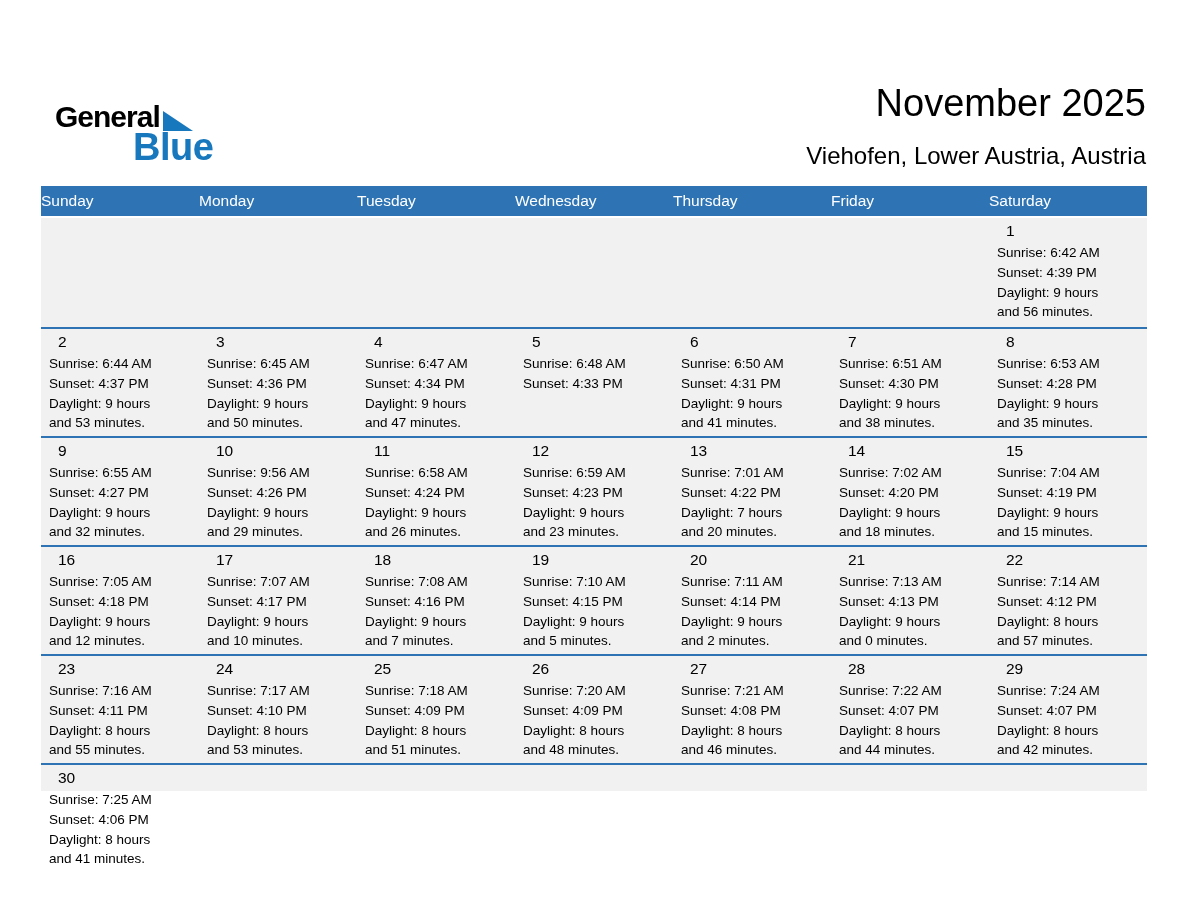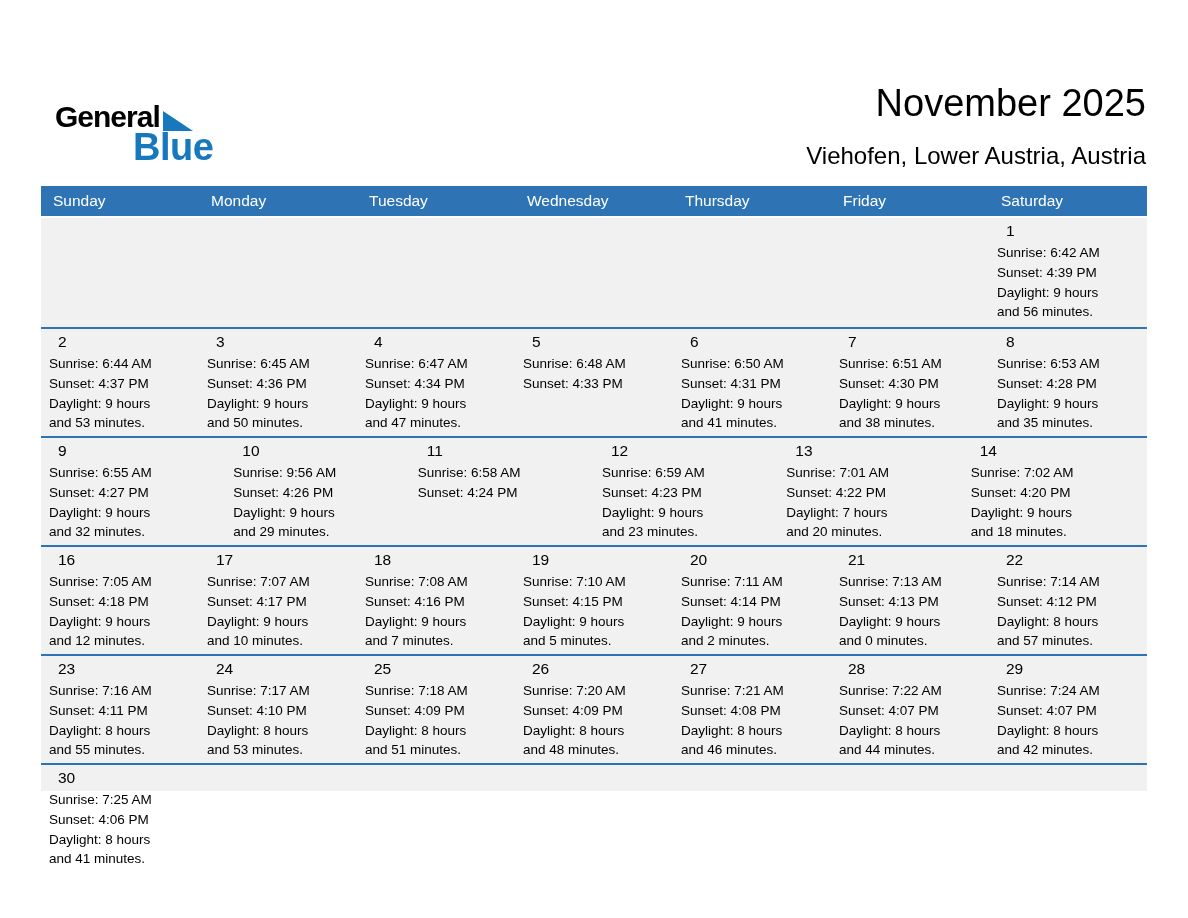--- a/index.html
+++ b/index.html
@@ -20,21 +20,21 @@
   .logo-general { font-size: 30px; font-weight: 700; letter-spacing: -1px; color: #000; }
   .logo-tri { margin-left: 3px; margin-bottom: 1px; display: block; }
   .logo-blue { font-size: 38px; font-weight: 700; letter-spacing: -0.5px; color: #1878BE; margin-left: 78px; margin-top: -4px; }
 
   .title { position: absolute; right: 42px; top: 54px; font-size: 38px; font-weight: 400; white-space: nowrap; }
   .subtitle { position: absolute; right: 42px; top: 114px; font-size: 24px; font-weight: 400; white-space: nowrap; }
 
   
   .calendar { margin: 0 41px; }
   .dow-row { display: flex; height: 30px; background: #2E74B5; align-items: center; margin-bottom: 2px; }
-  .dow { flex: 1 1 0; padding-left: 12px; color: #ffffff; font-size: 15.5px; font-weight: 400; }
+  .dow { flex: 1 1 0; color: #ffffff; font-size: 15.5px; font-weight: 400; }
 
   .week { display: flex; background: #F1F1F1; border-top: 2px solid #2E74B5; height: 109px; overflow: hidden; }
   .week.first { border-top: none; }
   .week.last {
     background: linear-gradient(to bottom, #F1F1F1 0px, #F1F1F1 26px, #ffffff 26px);
     height: 120px;
   }
 
   .cell { flex: 1 1 0; padding: 1px 6px 0 8px; overflow: hidden; }
   .daynum { font-size: 15.5px; line-height: 24px; padding-left: 9px; }
@@ -171,39 +171,46 @@
       <div class="cell">
         <div class="daynum">10</div>
         <div class="line">Sunrise: 9:56 AM</div>
         <div class="line">Sunset: 4:26 PM</div>
         <div class="line daylight">Daylight: 9 hours and 29 minutes.</div>
       </div>
       <div class="cell">
         <div class="daynum">11</div>
         <div class="line">Sunrise: 6:58 AM</div>
         <div class="line">Sunset: 4:24 PM</div>
+        <div class="line daylight">Daylight: 9 hours and 26 minutes.</div>
       </div>
       <div class="cell">
         <div class="daynum">12</div>
         <div class="line">Sunrise: 6:59 AM</div>
         <div class="line">Sunset: 4:23 PM</div>
         <div class="line daylight">Daylight: 9 hours and 23 minutes.</div>
       </div>
       <div class="cell">
         <div class="daynum">13</div>
         <div class="line">Sunrise: 7:01 AM</div>
         <div class="line">Sunset: 4:22 PM</div>
         <div class="line daylight">Daylight: 7 hours and 20 minutes.</div>
       </div>
       <div class="cell">
         <div class="daynum">14</div>
         <div class="line">Sunrise: 7:02 AM</div>
         <div class="line">Sunset: 4:20 PM</div>
         <div class="line daylight">Daylight: 9 hours and 18 minutes.</div>
       </div>
+      <div class="cell">
+        <div class="daynum">15</div>
+        <div class="line">Sunrise: 7:04 AM</div>
+        <div class="line">Sunset: 4:19 PM</div>
+        <div class="line daylight">Daylight: 9 hours and 15 minutes.</div>
+      </div>
     </div>
 
     <div class="week">
       <div class="cell">
         <div class="daynum">16</div>
         <div class="line">Sunrise: 7:05 AM</div>
         <div class="line">Sunset: 4:18 PM</div>
         <div class="line daylight">Daylight: 9 hours and 12 minutes.</div>
       </div>
       <div class="cell">

